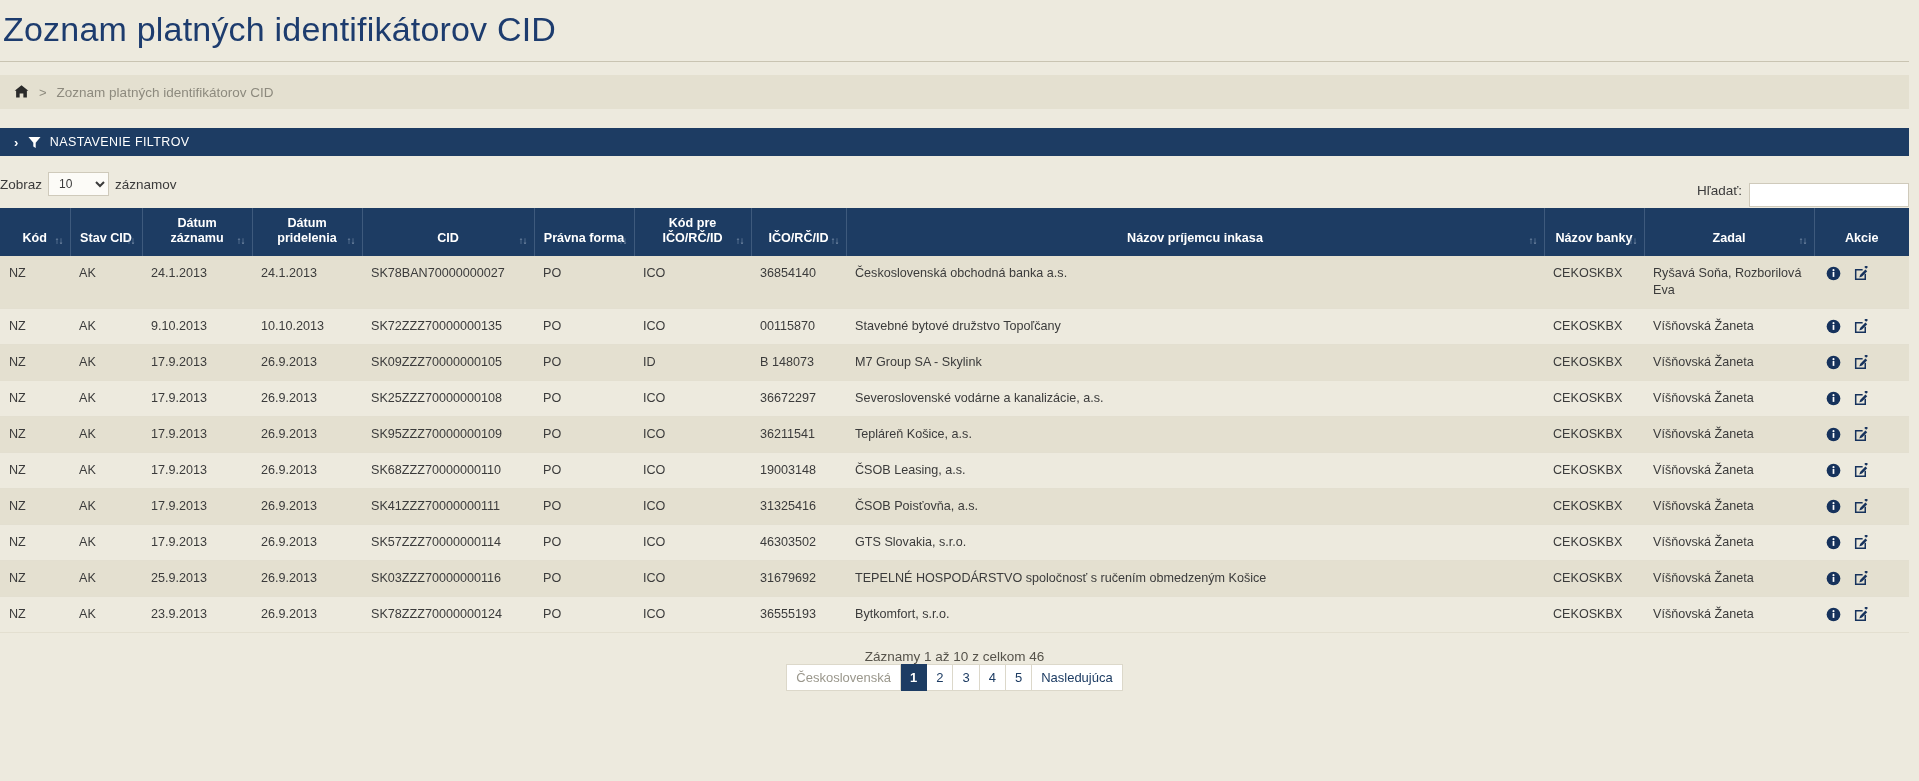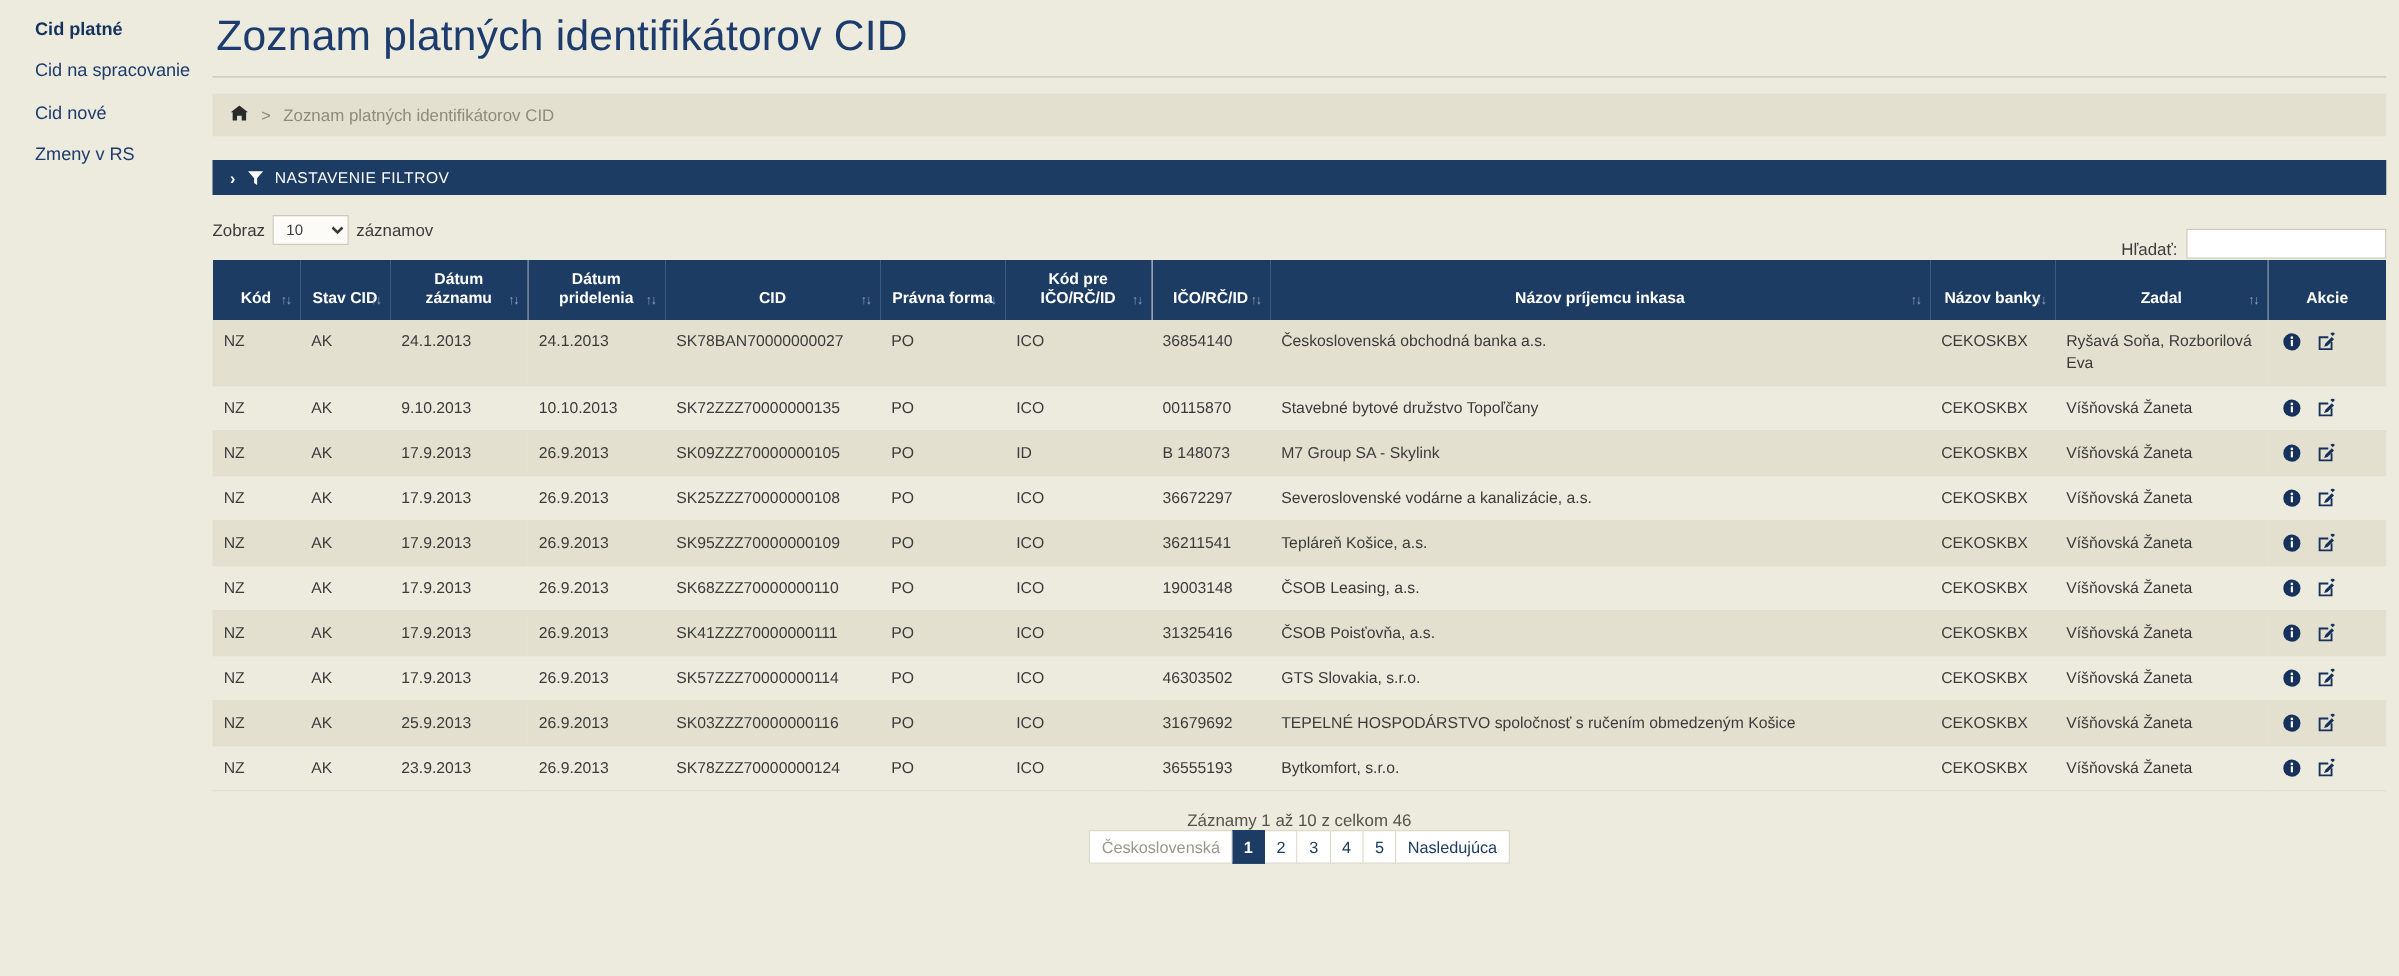--- a/index.html
+++ b/index.html
@@ -89,21 +89,21 @@
   .len-select {
     font-family: "Liberation Sans", sans-serif;
     font-size: 12px;
     width: 61px; height: 24px;
     border: 1px solid #cfcabb;
     background: #fcfbf7;
     color: #3b3b3b;
     padding: 0 2px 0 6px;
   }
   .spacer { flex: 1 1 auto; }
-  .search-wrap { display:flex; align-items:flex-end; gap: 7px; margin-top: 22px; }
+  .search-wrap { display:flex; align-items:flex-start; gap: 7px; margin-top: 22px; }
   .search-input {
     width: 160px; height: 24px;
     border: 1px solid #cfcabb;
     background: #ffffff;
     font-family: "Liberation Sans", sans-serif;
     font-size: 12.5px;
     padding: 0 5px;
   }
 
   
@@ -182,34 +182,20 @@
   }
   .pg:first-child { border-left-width: 1px; }
   .pg.muted { color: #9a978c; }
   .pg.active { background: #1d3c63; color: #ffffff; border-color: #1d3c63; font-weight: bold; }
 </style>
 </head>
 <body>
 
 <div class="app">
 
-  <nav class="sidebar">
-    <div class="side-item active">
-      <span>Cid platné</span>
-    </div>
-    <div class="side-item">
-      <span>Cid na spracovanie</span>
-    </div>
-    <div class="side-item">
-      <span>Cid nové</span>
-    </div>
-    <div class="side-item">
-      <span>Zmeny v RS</span>
-    </div>
-  </nav>
 
   <section class="main">
 
     <h1 class="page-title">Zoznam platných identifikátorov CID</h1>
 
     <div class="breadcrumb">
       <span class="bc-home">
         <svg width="15" height="13" viewBox="0 0 16 14" aria-hidden="true">
           <path d="M8 0.4 L0.6 6.3 H2.2 V13.4 H6.0 V9.2 H10.0 V13.4 H13.8 V6.3 H15.4 Z" fill="#2a2a2a"></path>
         </svg>

